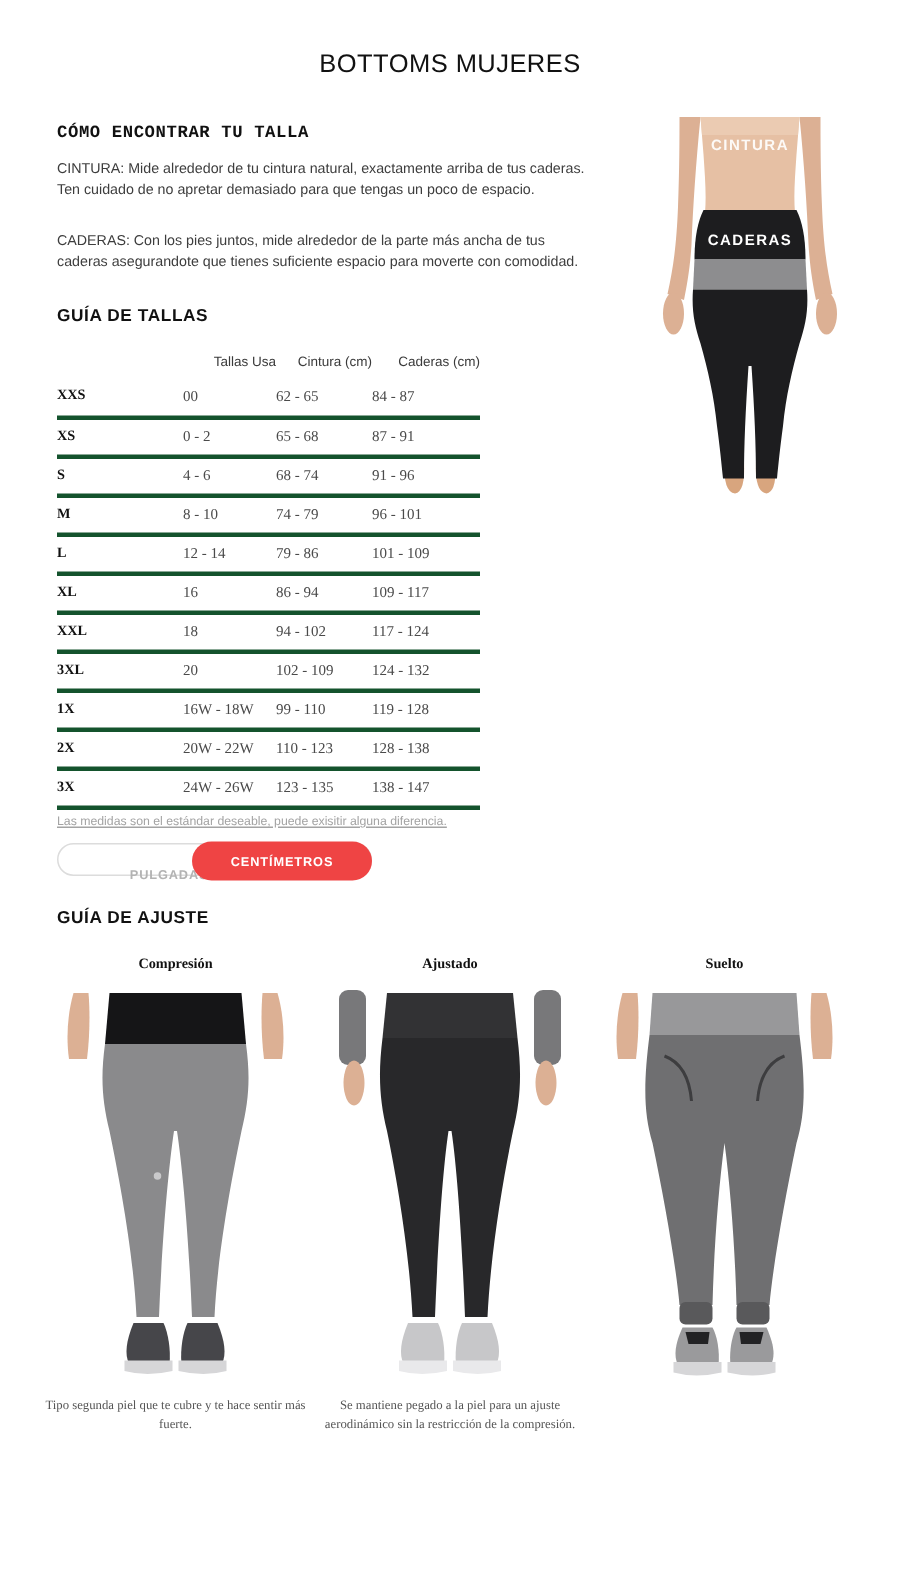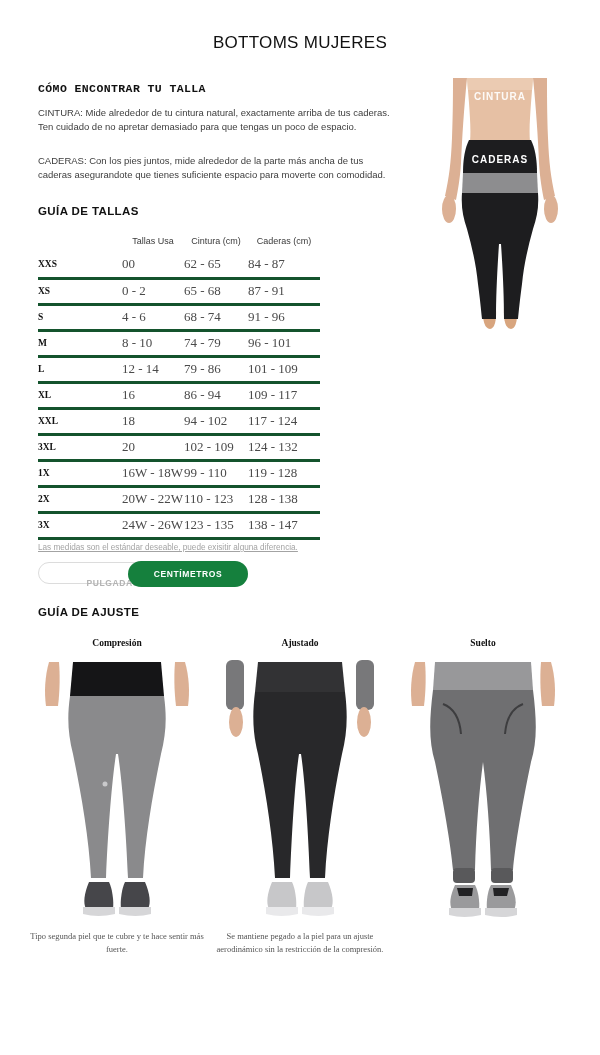--- a/index.html
+++ b/index.html
@@ -29,30 +29,30 @@
   
   .size-table {
     position:absolute; left:38px; top:230px; width:282px;
     border-collapse:collapse; table-layout:fixed;
   }
   .size-table col.c1 { width:84px; }
   .size-table col.c2 { width:62px; }
   .size-table col.c3 { width:64px; }
   .size-table col.c4 { width:72px; }
   .size-table thead th {
-    font-size:9px; font-weight:normal; color:#3a3a3a; text-align:center;
+    font-size:9px; font-weight:normal; color:#3a3a3a; text-align:right;
     height:22px; vertical-align:middle;margin-top:12px;
   }
   .size-table tbody tr { border-bottom:3px solid #14532d;font-family:Liberation Serif, serif; }
   .size-table tbody th {
     font-size:9.5px; font-weight:bold; color:#111; text-align:left;
     height:26px; vertical-align:middle;
   }
   .size-table tbody td {
-    font-size:13px; color:#4a4a4a; height:26px; vertical-align:middle;
+    font-size:10px; color:#4a4a4a; height:26px; vertical-align:middle;
   }
   .table-note {
     position:absolute; left:38px; top:543px;
     font-size:8.2px; color:#a3a3a3;text-decoration:underline;
   }
 
   
   .unit-toggle {
     position:absolute; left:38px; top:562px; width:210px; height:22px;
     border:1px solid #dcdcdc; border-radius:12px; background:#fff;
@@ -219,21 +219,21 @@
     <td>123 - 135</td>
     <td>138 - 147</td>
   </tr>
 </tbody>
 </table>
 
 <p class="table-note">Las medidas son el estándar deseable, puede exisitir alguna diferencia.</p>
 
 <div class="unit-toggle">
   <button class="unit-btn unit-inactive">PULGADAS</button>
-  <button class="unit-btn unit-active" style="background: #15803d;">CENTÍMETROS</button>
+  <button class="unit-btn unit-active" style="background: #ef4444;">CENTÍMETROS</button>
 </div>
 
 <h2 class="sec-heading" id="fit-heading">GUÍA DE AJUSTE</h2>
 
 <div class="fit-row">
 
   <div class="fit-col">
     <div class="fit-label">Compresión</div>
     <svg class="fit-img" width="160" height="268" viewBox="0 0 160 268">
       <path d="M12,6 C8,20 7,36 9,50 L21,50 C23,34 23,18 22,6 Z" fill="#dcb094"></path>

